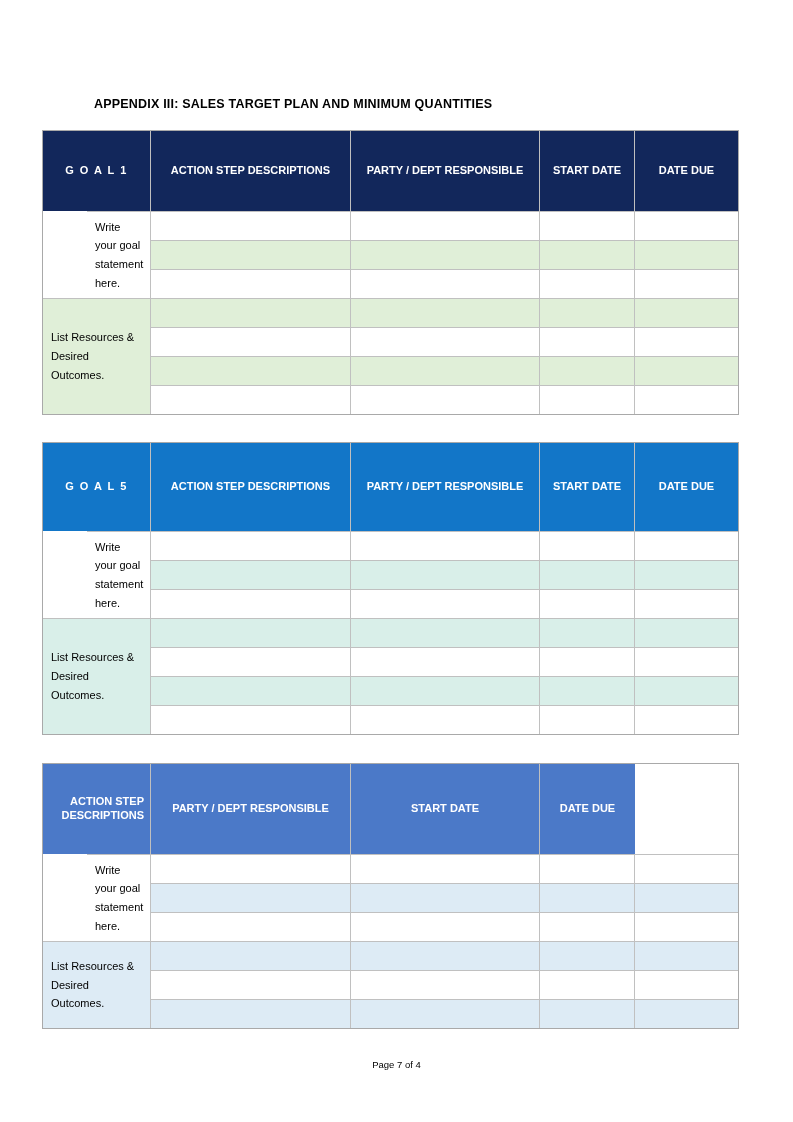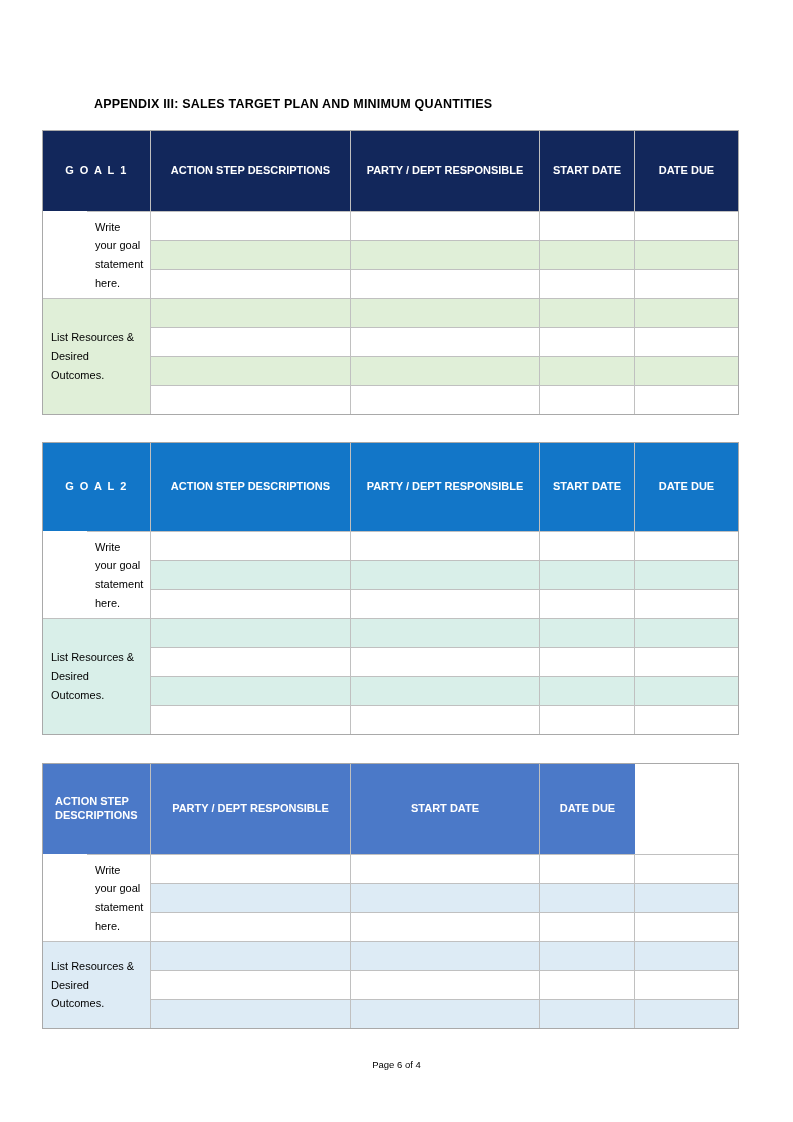--- a/index.html
+++ b/index.html
@@ -38,22 +38,22 @@
     background: #ffffff;
   }
   .hcell {
     background: var(--header-bg);
     color: #ffffff;
     font-weight: bold;
     font-size: 11px;
     display: flex;
     align-items: center;
     justify-content: center;
-    text-align: left;
-    padding: 0 12px;
+    text-align: right;
+    padding: 0 6px;
     border-right: 1px solid #bfbfbf;
     line-height: 1.25;
   }
   .hcell-last { border-right: none; }
   .goal-cell { letter-spacing: 1.5px; white-space: nowrap; }
   .side {
     grid-column: 1;
     border-top: 1px solid var(--border);
     border-right: 1px solid var(--border);
     font-size: 11px;
@@ -116,21 +116,21 @@
       <div class="cell stripe br" style="grid-area: 7 / 3;"></div>
       <div class="cell stripe br" style="grid-area: 7 / 4;"></div>
       <div class="cell stripe" style="grid-area: 7 / 5;"></div>
       <div class="cell br" style="grid-area: 8 / 2;"></div>
       <div class="cell br" style="grid-area: 8 / 3;"></div>
       <div class="cell br" style="grid-area: 8 / 4;"></div>
       <div class="cell" style="grid-area: 8 / 5;"></div>
     </section>
 
   <section class="goal-table" style="top: 442px; --header-h: 88px; --header-bg: #1276c8; --stripe-bg: #d9efe9; --side-bg: #d9efe9;">
-    <div class="hcell goal-cell">G O A L  2</div>
+    <div class="hcell goal-cell">G O A L  5</div>
     <div class="hcell">ACTION STEP DESCRIPTIONS</div>
     <div class="hcell">PARTY / DEPT RESPONSIBLE</div>
     <div class="hcell">START DATE</div>
     <div class="hcell hcell-last">DATE DUE</div>
   <div class="side side-top" style="grid-row: 2 / span 3;">Write your goal statement here.</div>
       <div class="side side-bottom" style="grid-row: 5 / span 4;">List Resources &amp; Desired Outcomes.</div>
       <div class="cell br" style="grid-area: 2 / 2;"></div>
       <div class="cell br" style="grid-area: 2 / 3;"></div>
       <div class="cell br" style="grid-area: 2 / 4;"></div>
       <div class="cell" style="grid-area: 2 / 5;"></div>
@@ -186,15 +186,15 @@
       <div class="cell br" style="grid-area: 6 / 2;"></div>
       <div class="cell br" style="grid-area: 6 / 3;"></div>
       <div class="cell br" style="grid-area: 6 / 4;"></div>
       <div class="cell" style="grid-area: 6 / 5;"></div>
       <div class="cell stripe br" style="grid-area: 7 / 2;"></div>
       <div class="cell stripe br" style="grid-area: 7 / 3;"></div>
       <div class="cell stripe br" style="grid-area: 7 / 4;"></div>
       <div class="cell stripe" style="grid-area: 7 / 5;"></div>
     </section>
 
-  <div class="footer">Page 6 of 4</div>
+  <div class="footer">Page 7 of 4</div>
 
 </div>
 
 </body></html>

